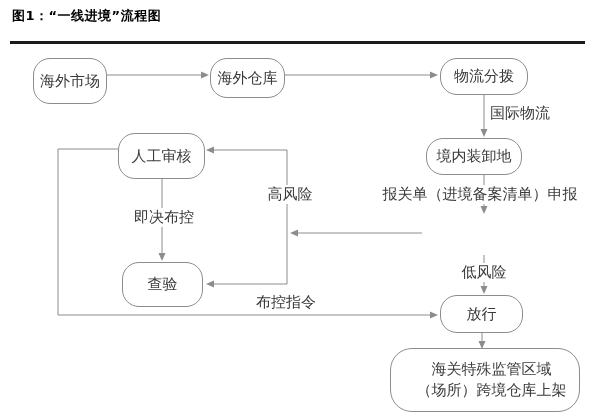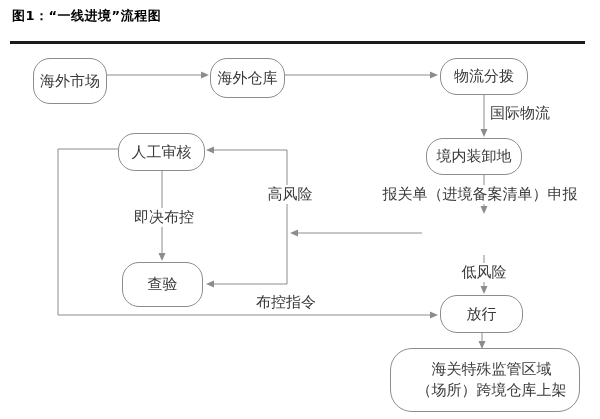--- a/index.html
+++ b/index.html
@@ -131,21 +131,21 @@
       <polygon points="438,315 430,311.5 430,318.5"></polygon>
     </g>
   </svg>
 
   <div class="node" style="left:9px; top:58px; width:74px; height:46px;margin-left:24px;">海外市场</div>
 
   <div class="node" style="left:210px; top:58px; width:75px; height:40px;">海外仓库</div>
 
   <div class="node" style="left:440px; top:58px; width:88px; height:37px;">物流分拨</div>
 
-  <div class="node" style="left:118px; top:133px; width:87px; height:38px;">人工审核</div>
+  <div class="node" style="left:118px; top:133px; width:87px; height:46px;">人工审核</div>
 
   <div class="node" style="left:426px; top:138px; width:96px; height:37px;">境内装卸地</div>
 
 
   <div class="node" style="left:122px; top:262px; width:81px; height:45px;">查验</div>
 
   <div class="node" style="left:440px; top:295px; width:83px; height:38px;">放行</div>
 
   <div class="node big" style="left:390px; top:348px; width:190px; height:64px;padding-left:13px;">海关特殊监管区域
 （场所）跨境仓库上架</div>

